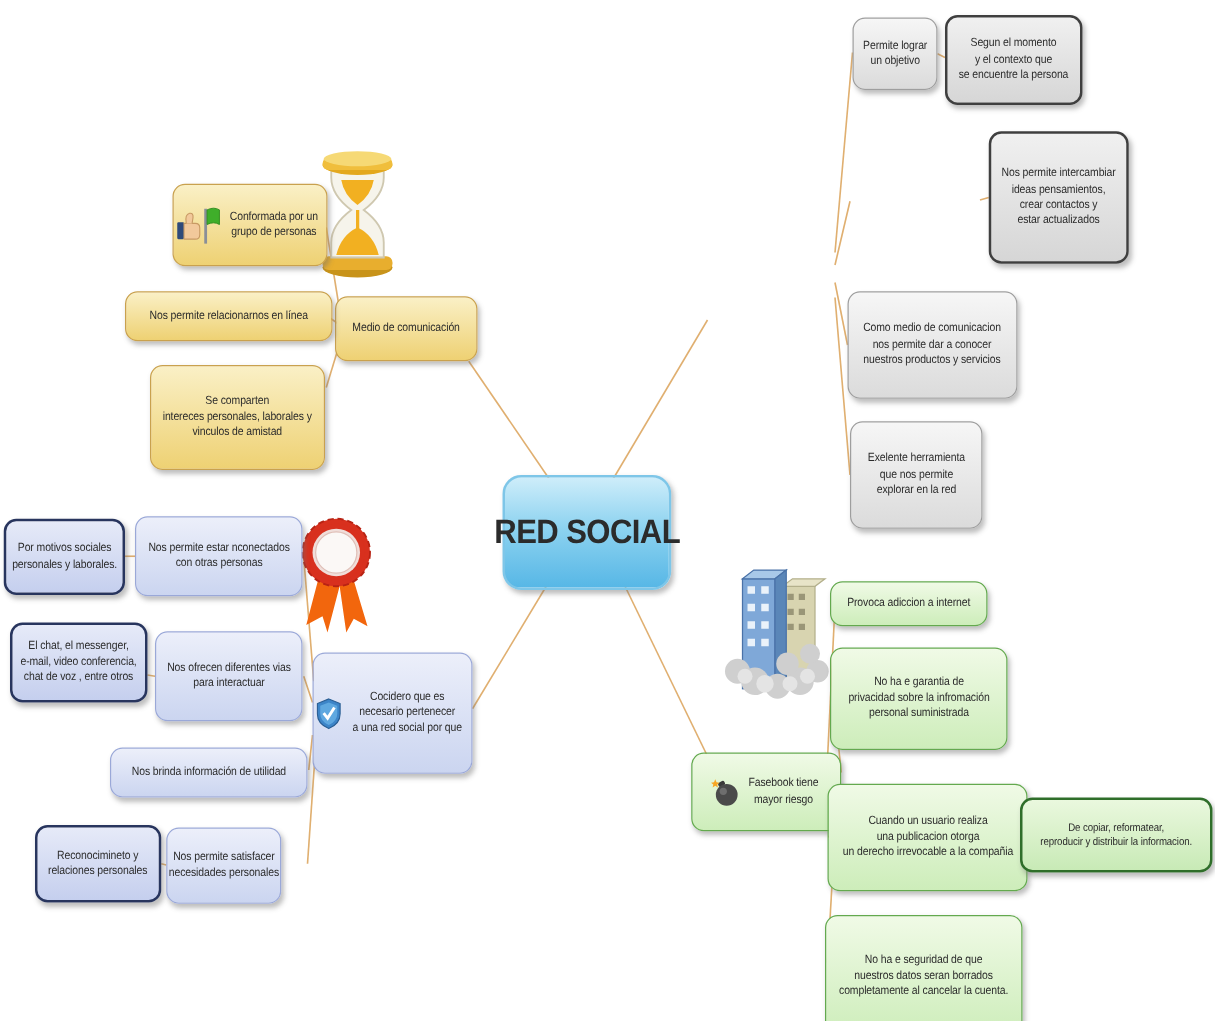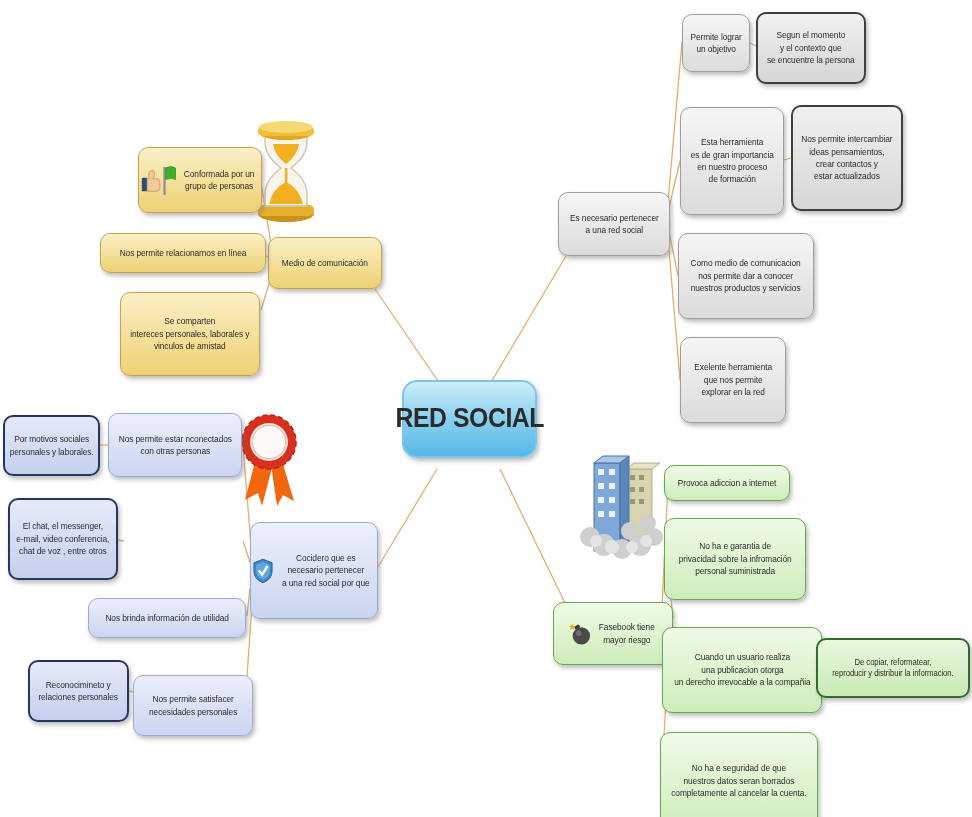--- a/index.html
+++ b/index.html
@@ -27,40 +27,40 @@
   .center-node{
     background:linear-gradient(#CEEDFA 0%,#8ED3F0 45%,#57B7E6 100%);
     border:2px solid #7EC6E8;border-radius:15px;
   }
   .center-node .txt{font-size:27px;font-weight:bold;letter-spacing:-0.5px;transform:scaleX(0.92);}
   .icon-block{position:absolute;}
   .node .inline-icon{flex:0 0 auto;margin-right:3px;display:flex;align-items:center;}
   .fs85 .txt{font-size:8.8px;}
 
   
-  #n-center{left:402px;top:380px;width:135px;height:78px;}
+  #n-center{left:402px;top:380px;width:135px;height:92px;}
   #n-medio{left:268px;top:237px;width:114px;height:52px;}
   #n-conformada{left:138px;top:147px;width:124px;height:66px;}
   #n-relacionarnos{left:100px;top:233px;width:166px;height:40px;}
   #n-comparten{left:120px;top:292px;width:140px;height:84px;}
   #n-necesario{left:558px;top:192px;width:112px;height:64px;}
   #n-permite-lograr{left:682px;top:14px;width:68px;height:58px;}
   #n-segun{left:756px;top:12px;width:110px;height:72px;}
   #n-esta{left:680px;top:107px;width:104px;height:108px;}
   #n-intercambiar{left:791px;top:105px;width:112px;height:106px;}
   #n-como{left:678px;top:233px;width:136px;height:86px;justify-content:center;}
   #n-exelente{left:680px;top:337px;width:106px;height:86px;}
   #n-cocidero{left:250px;top:522px;width:128px;height:97px;align-items:center;}
   #n-nconectados{left:108px;top:413px;width:134px;height:64px;justify-content:center;}
   #n-por-motivos{left:3px;top:415px;width:97px;height:61px;}
-  #n-el-chat{left:8px;top:498px;width:110px;height:82px;}
+  #n-el-chat{left:8px;top:498px;width:110px;height:64px;}
   #n-ofrecen{left:124px;top:505px;width:118px;height:72px;}
   #n-brinda{left:88px;top:598px;width:158px;height:40px;}
   #n-reconocimineto{left:28px;top:660px;width:101px;height:62px;}
-  #n-satisfacer{left:133px;top:662px;width:120px;height:61px;margin-top:13px;}
+  #n-satisfacer{left:133px;top:662px;width:92px;height:61px;}
   #n-fasebook{left:553px;top:602px;width:120px;height:63px;}
   #n-provoca{left:664px;top:465px;width:126px;height:36px;}
   #n-garantia{left:664px;top:518px;width:142px;height:82px;}
   #n-cuando{left:662px;top:627px;width:160px;height:86px;}
   #n-de-copiar{left:816px;top:638px;width:154px;height:60px;}
   #n-seguridad{left:660px;top:732px;width:158px;height:98px;}
 
   #ic-hourglass{left:255px;top:120px;width:62px;height:103px;}
   #ic-ribbon{left:237px;top:406px;width:64px;height:106px;}
   #ic-buildings{left:578px;top:453px;width:88px;height:110px;}
@@ -190,38 +190,28 @@
   </div>
   <div class="node yellow" id="n-relacionarnos">
     <span class="txt">Nos permite relacionarnos en línea</span>
   </div>
   <div class="node yellow" id="n-comparten">
     <span class="txt">Se comparten
 intereces personales, laborales y
 vinculos de amistad</span>
   </div>
 
-  <div class="node gray" id="n-necesario">
-    <span class="txt">Es necesario pertenecer
-a una red social</span>
-  </div>
   <div class="node gray" id="n-permite-lograr">
     <span class="txt">Permite lograr
 un objetivo</span>
   </div>
   <div class="node gray-dark" id="n-segun">
     <span class="txt">Segun el momento
 y el contexto que
 se encuentre la persona</span>
-  </div>
-  <div class="node gray" id="n-esta">
-    <span class="txt">Esta herramienta
-es de gran importancia
-en nuestro proceso
-de formación</span>
   </div>
   <div class="node gray-dark" id="n-intercambiar">
     <span class="txt">Nos permite intercambiar
 ideas pensamientos,
 crear contactos y
 estar actualizados</span>
   </div>
   <div class="node gray" id="n-como">
     <span class="txt">Como medio de comunicacion
 nos permite dar a conocer
@@ -251,20 +241,24 @@
   </div>
   <div class="node lav-dark" id="n-por-motivos">
     <span class="txt">Por motivos sociales
 personales y laborales.</span>
   </div>
   <div class="node lav-dark" id="n-el-chat">
     <span class="txt">El chat, el messenger,
 e-mail, video conferencia,
 chat de voz , entre otros</span>
   </div>
+  <div class="node lav" id="n-ofrecen">
+    <span class="txt">Nos ofrecen diferentes vias
+para interactuar</span>
+  </div>
   <div class="node lav" id="n-brinda">
     <span class="txt">Nos brinda información de utilidad</span>
   </div>
   <div class="node lav-dark" id="n-reconocimineto">
     <span class="txt">Reconocimineto y
 relaciones personales</span>
   </div>
   <div class="node lav" id="n-satisfacer">
     <span class="txt">Nos permite satisfacer
 necesidades personales</span>

